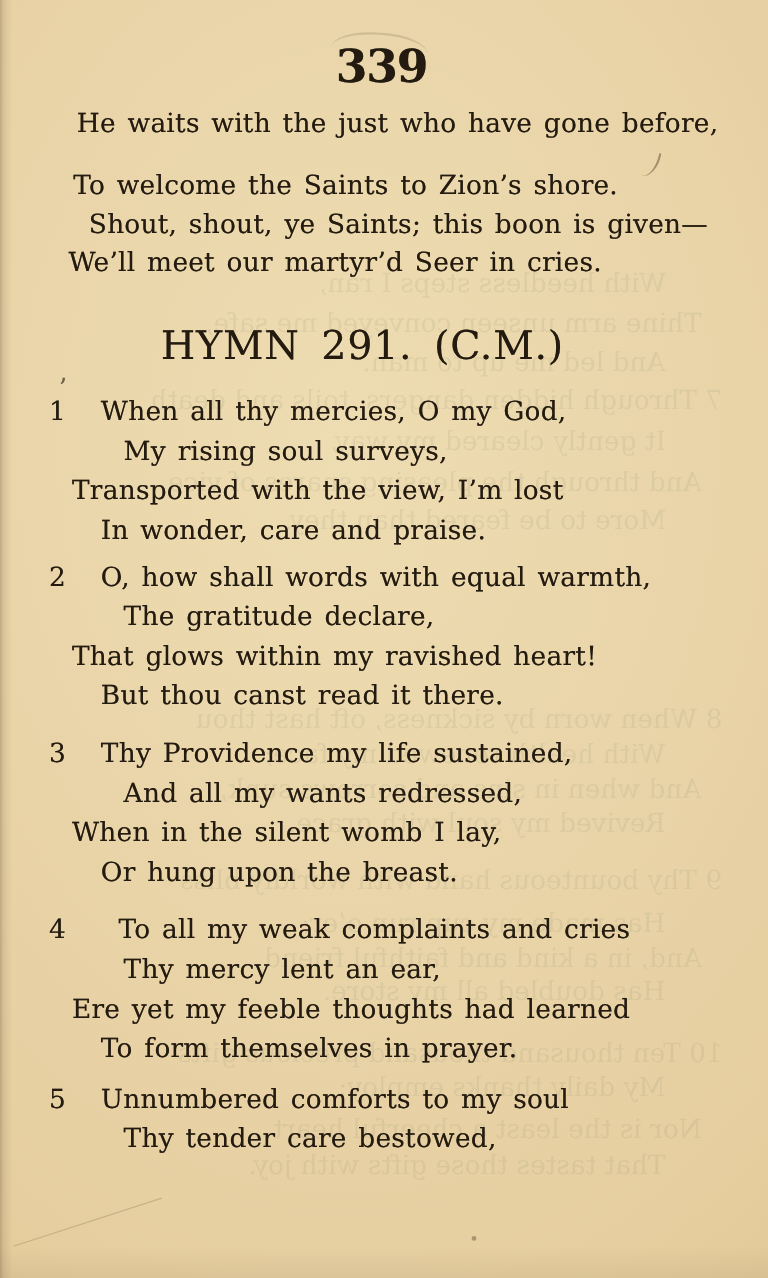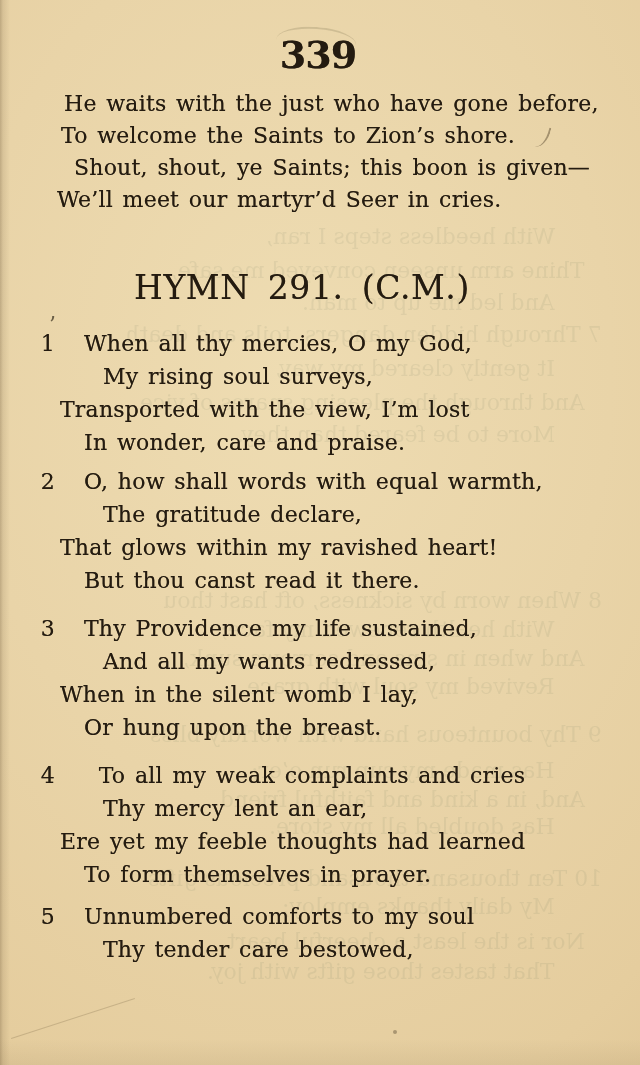--- a/index.html
+++ b/index.html
@@ -28,21 +28,21 @@
 
   .page-number {
     position: absolute; top: 32px; left: 16px; width: 604px;
     text-align: center;
     font-size: 38px; font-weight: bold; letter-spacing: -1px;
   }
 
   .stanza-continuation { position: absolute; top: 88px; left: 57px; }
   .cline { font-size: 22px; line-height: 32px; white-space: nowrap; }
   .cline.c0 { padding-left: 7px; }
-  .cline.c1 { padding-left: 4px; }
+  .cline.c1 { padding-left: 4px; margin-top: 20px; }
   .cline.c2 { padding-left: 1px; margin-left: 16px; }
   .cline.c3 { padding-left: 0; }
 
   .hymn-heading {
     position: absolute; top: 268px; left: 0; width: 604px; margin: 0;
     text-align: center;
     font-size: 33px; font-weight: normal;
     letter-spacing: .6px; word-spacing: 7px;
   }
 

